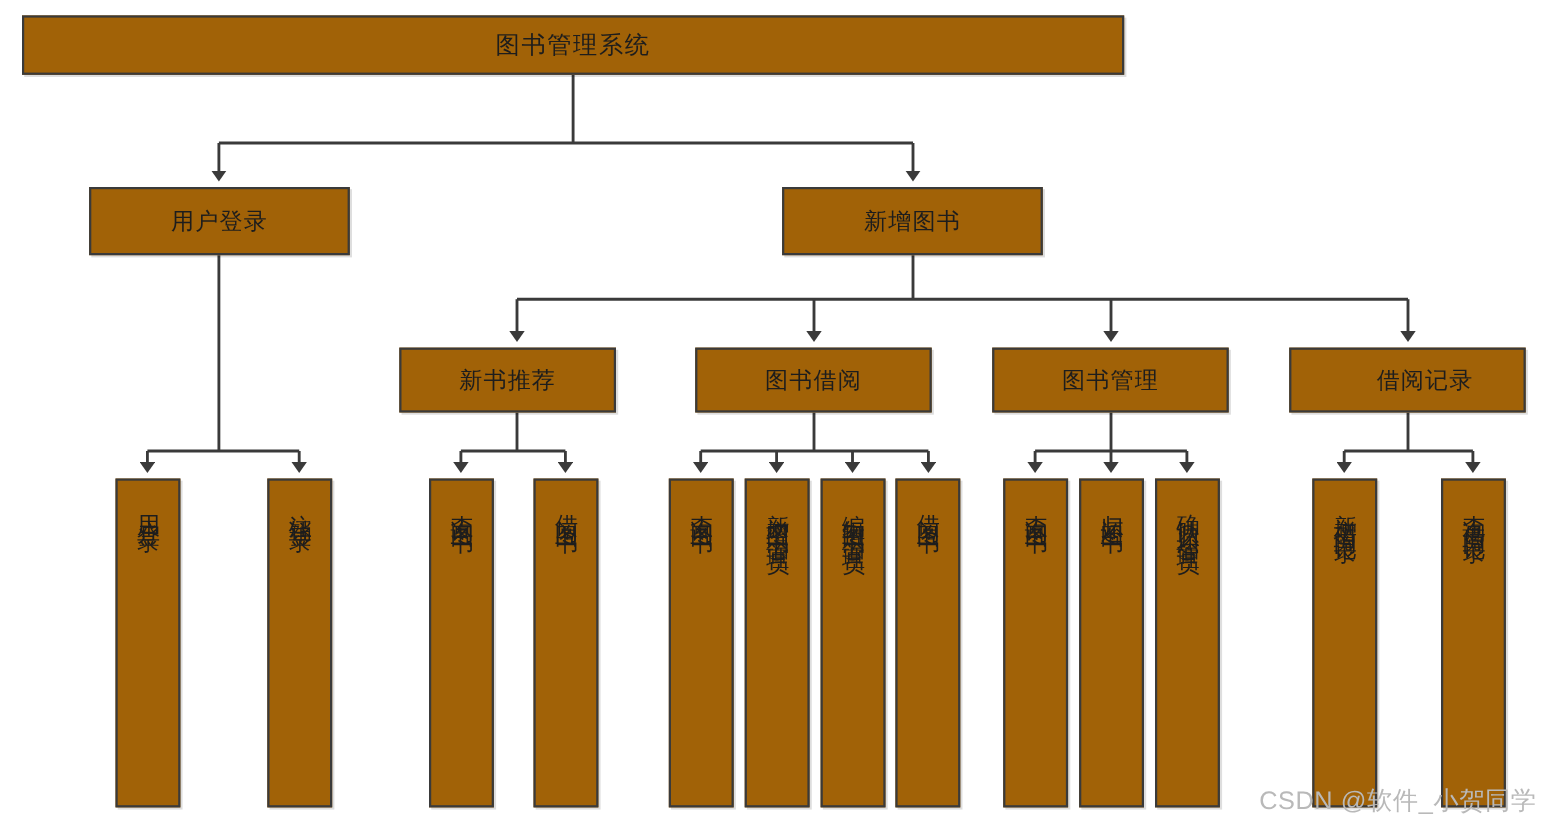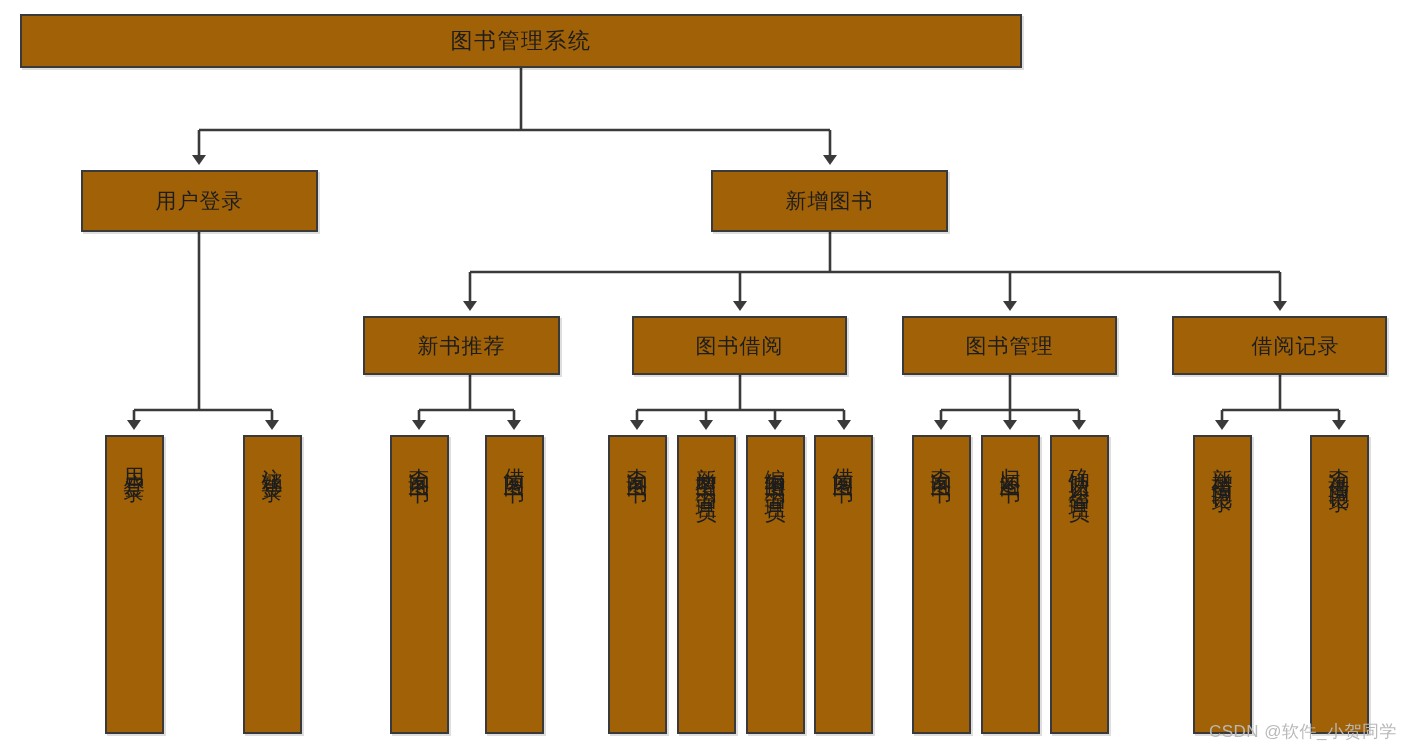--- a/index.html
+++ b/index.html
@@ -29,21 +29,21 @@
   .vtext{
     writing-mode:vertical-rl;
     text-orientation:upright;
     letter-spacing:5px;
     line-height:1;
     white-space:nowrap;
   }
   .wm{
     position:absolute;
     right:8px;bottom:4px;
-    font-size:17px;
+    font-size:23px;
     color:#b9b9b9;
     letter-spacing:.5px;
     pointer-events:none;
     white-space:nowrap;
   }
 </style>
 </head>
 <body>
 
 <div id="canvas">

